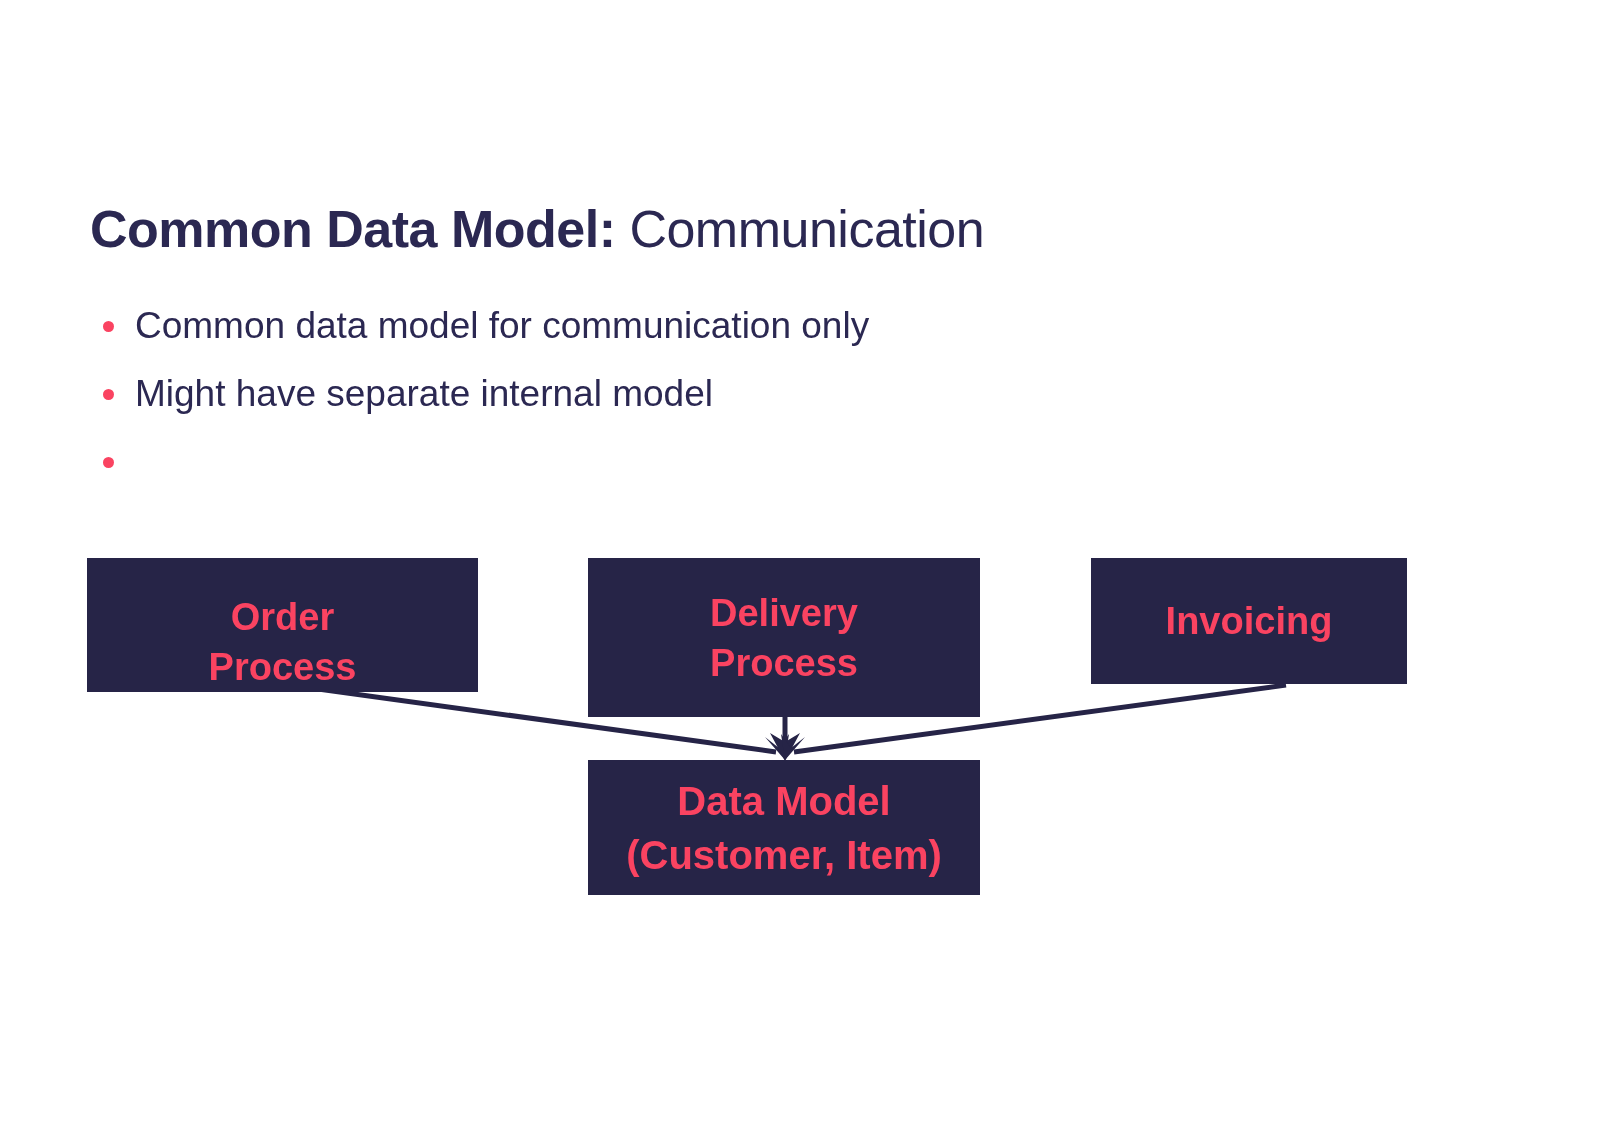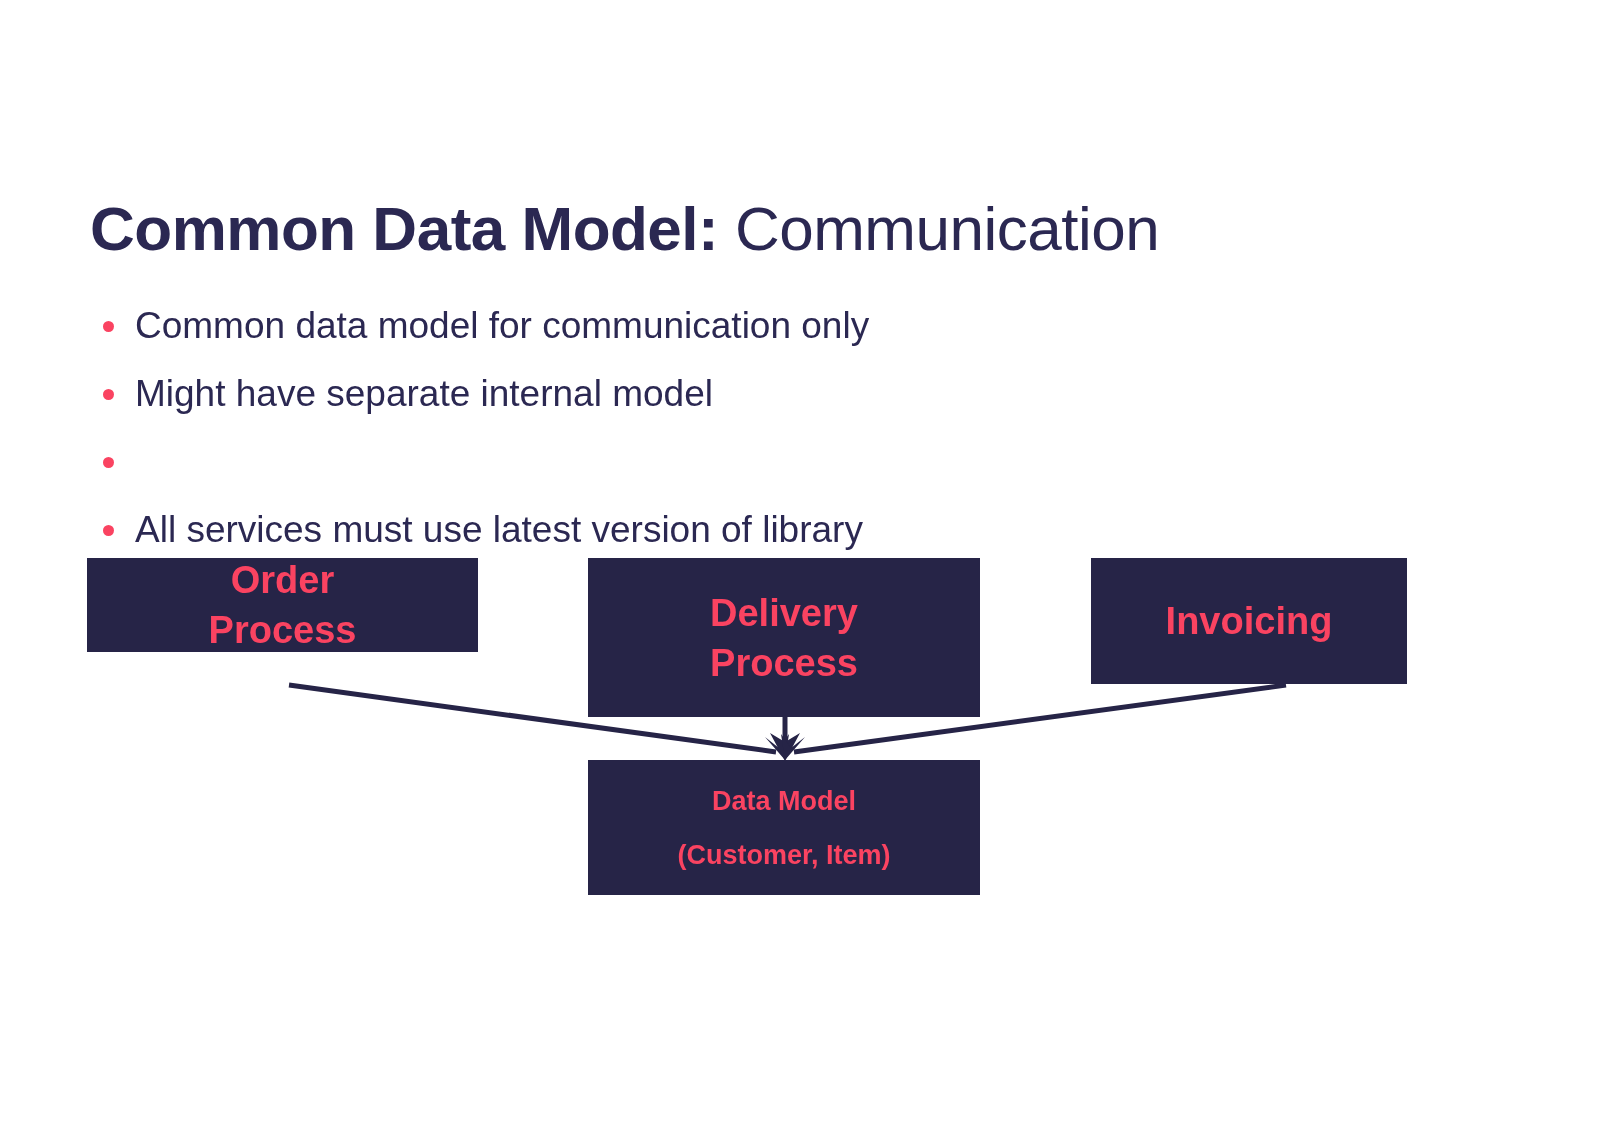--- a/index.html
+++ b/index.html
@@ -20,21 +20,21 @@
     position: absolute;
     inset: 0;
     background: #ffffff;
   }
 
   
   .title {
     position: absolute;
     left: 90px;
     top: 192px;
-    font-size: 62px;
+    font-size: 52px;
     line-height: 74px;
     color: #2B2852;
     letter-spacing: -0.5px;
     white-space: nowrap;
   }
   .title .t-bold {
     font-weight: 700;
   }
   .title .t-light {
     font-weight: 300;
@@ -97,26 +97,26 @@
     font-weight: 700;
     box-sizing: border-box;
   }
   .node-label {
     font-size: 38px;
     line-height: 50px;
     letter-spacing: 0px;
     white-space: pre-line;
   }
 
-  #node-order      { left: 87px;   top: 558px; width: 391px; height: 94px; }
+  #node-order      { left: 87px;   top: 558px; width: 391px; height: 134px; align-items: flex-end; }
   #node-delivery   { left: 588px;  top: 558px; width: 392px; height: 159px; text-align: right; }
   #node-invoicing  { left: 1091px; top: 558px; width: 316px; height: 126px; }
   #node-datamodel  { left: 588px;  top: 760px; width: 392px; height: 135px; }
 
-  #node-datamodel .node-label { font-size: 27px; line-height: 54px; }
+  #node-datamodel .node-label { font-size: 40px; line-height: 54px; }
 </style>
 </head>
 <body>
 
 <div class="slide">
 
   <div class="title">
     <span class="t-bold">Common Data Model:</span><span class="t-light"> Communication</span>
   </div>
 
@@ -124,24 +124,20 @@
     <div class="bullet-row">
       <span class="bullet-dot"></span>
       <span class="bullet-text">Common data model for communication only</span>
     </div>
     <div class="bullet-row">
       <span class="bullet-dot"></span>
       <span class="bullet-text">Might have separate internal model</span>
     </div>
     <div class="bullet-row">
       <span class="bullet-dot"></span>
-    </div>
-    <div class="bullet-row">
-      <span class="bullet-dot"></span>
-      <span class="bullet-text">All services must use latest version of library</span>
     </div>
   </div>
 
   <div class="diagram">
     <svg width="1600" height="1131" viewBox="0 0 1600 1131">
 
       <g>
         <line x1="289" y1="685" x2="776" y2="752" stroke="#262447" stroke-width="5"></line>
         <polygon points="785,760 765,737 779,748 789,734" fill="#262447"></polygon>
       </g>

